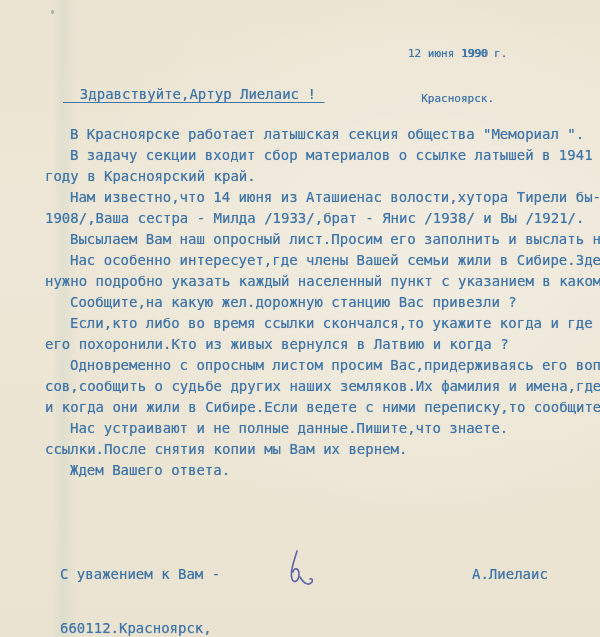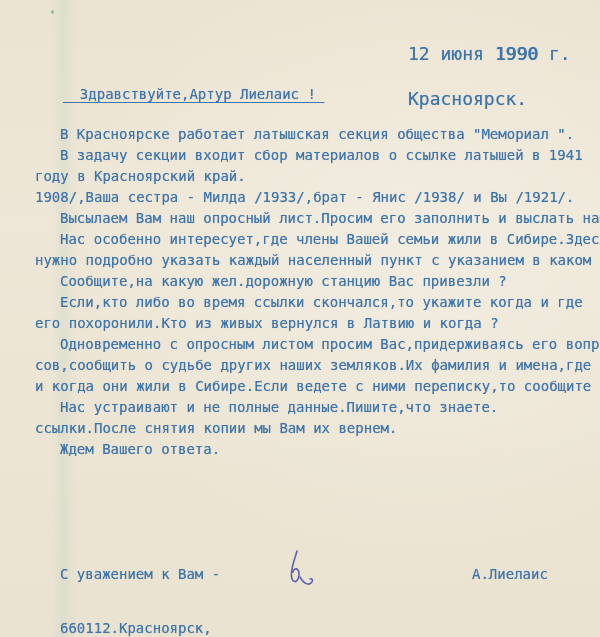--- a/index.html
+++ b/index.html
@@ -17,37 +17,37 @@
   .ink{
     color:#3f75a9;
     text-shadow:0 0 0.7px rgba(63,117,169,0.65);
   }
   .speck{
     position:absolute;left:51px;top:10px;width:3px;height:4px;
     background:rgba(90,150,110,0.55);border-radius:50%;
   }
   .date-block{
     position:absolute;left:408px;top:16px;
-    font-size:18px;line-height:15px;white-space:pre;
+    font-size:11px;line-height:15px;white-space:pre;text-align:center;
   }
   .year-overstrike{text-shadow:0.8px 0 currentColor, 0 0 0.7px rgba(63,117,169,0.65);}
   .greeting{
     position:absolute;left:63px;top:86px;
     font-size:14px;white-space:pre;
   }
   .greeting .u{
     text-decoration:underline;
     text-underline-offset:3px;
     text-decoration-thickness:1px;
   }
   .body-block{
     position:absolute;left:35px;top:124px;width:565px;
     font-size:14px;line-height:21px;
   }
-  .line{white-space:pre;height:21px;overflow:visible;}
+  .line{white-space:pre;height:21px;overflow:visible;margin-left:10px;}
   .line.indent{padding-left:25px;}
   .closing-row{
     position:absolute;left:35px;top:566px;width:565px;
     font-size:14px;white-space:pre;
   }
   .closing-regards{position:absolute;left:25px;top:0;}
   .closing-name{position:absolute;left:437px;top:0;}
   .signature{
     position:absolute;left:278px;top:544px;width:50px;height:50px;
   }
@@ -67,20 +67,21 @@
     <div><span>12 июня </span><span class="year-overstrike">1990</span><span> г.</span></div>
     <div>Красноярск.</div>
   </div>
 
   <div class="greeting ink"><span class="u">&nbsp;&nbsp;<span>Здравствуйте,Артур Лиелаис !</span>&nbsp;</span></div>
 
   <div class="body-block ink">
     <div class="line indent">В Красноярске работает латышская секция общества "Мемориал ".</div>
     <div class="line indent">В задачу секции входит сбор материалов о ссылке латышей в 1941</div>
     <div class="line">году в Красноярский край.</div>
+    <div class="line indent">Нам известно,что 14 июня из Аташиенас волости,хутора Тирели бы-</div>
     <div class="line">1908/,Ваша сестра - Милда /1933/,брат - Янис /1938/ и Вы /1921/.</div>
     <div class="line indent">Высылаем Вам наш опросный лист.Просим его заполнить и выслать нам</div>
     <div class="line indent">Нас особенно интересует,где члены Вашей семьи жили в Сибире.Здесь</div>
     <div class="line">нужно подробно указать каждый населенный пункт с указанием в каком</div>
     <div class="line indent">Сообщите,на какую жел.дорожную станцию Вас привезли ?</div>
     <div class="line indent">Если,кто либо во время ссылки скончался,то укажите когда и где</div>
     <div class="line">его похоронили.Кто из живых вернулся в Латвию и когда ?</div>
     <div class="line indent">Одновременно с опросным листом просим Вас,придерживаясь его вопро-</div>
     <div class="line">сов,сообщить о судьбе других наших земляков.Их фамилия и имена,где</div>
     <div class="line">и когда они жили в Сибире.Если ведете с ними переписку,то сообщите</div>

